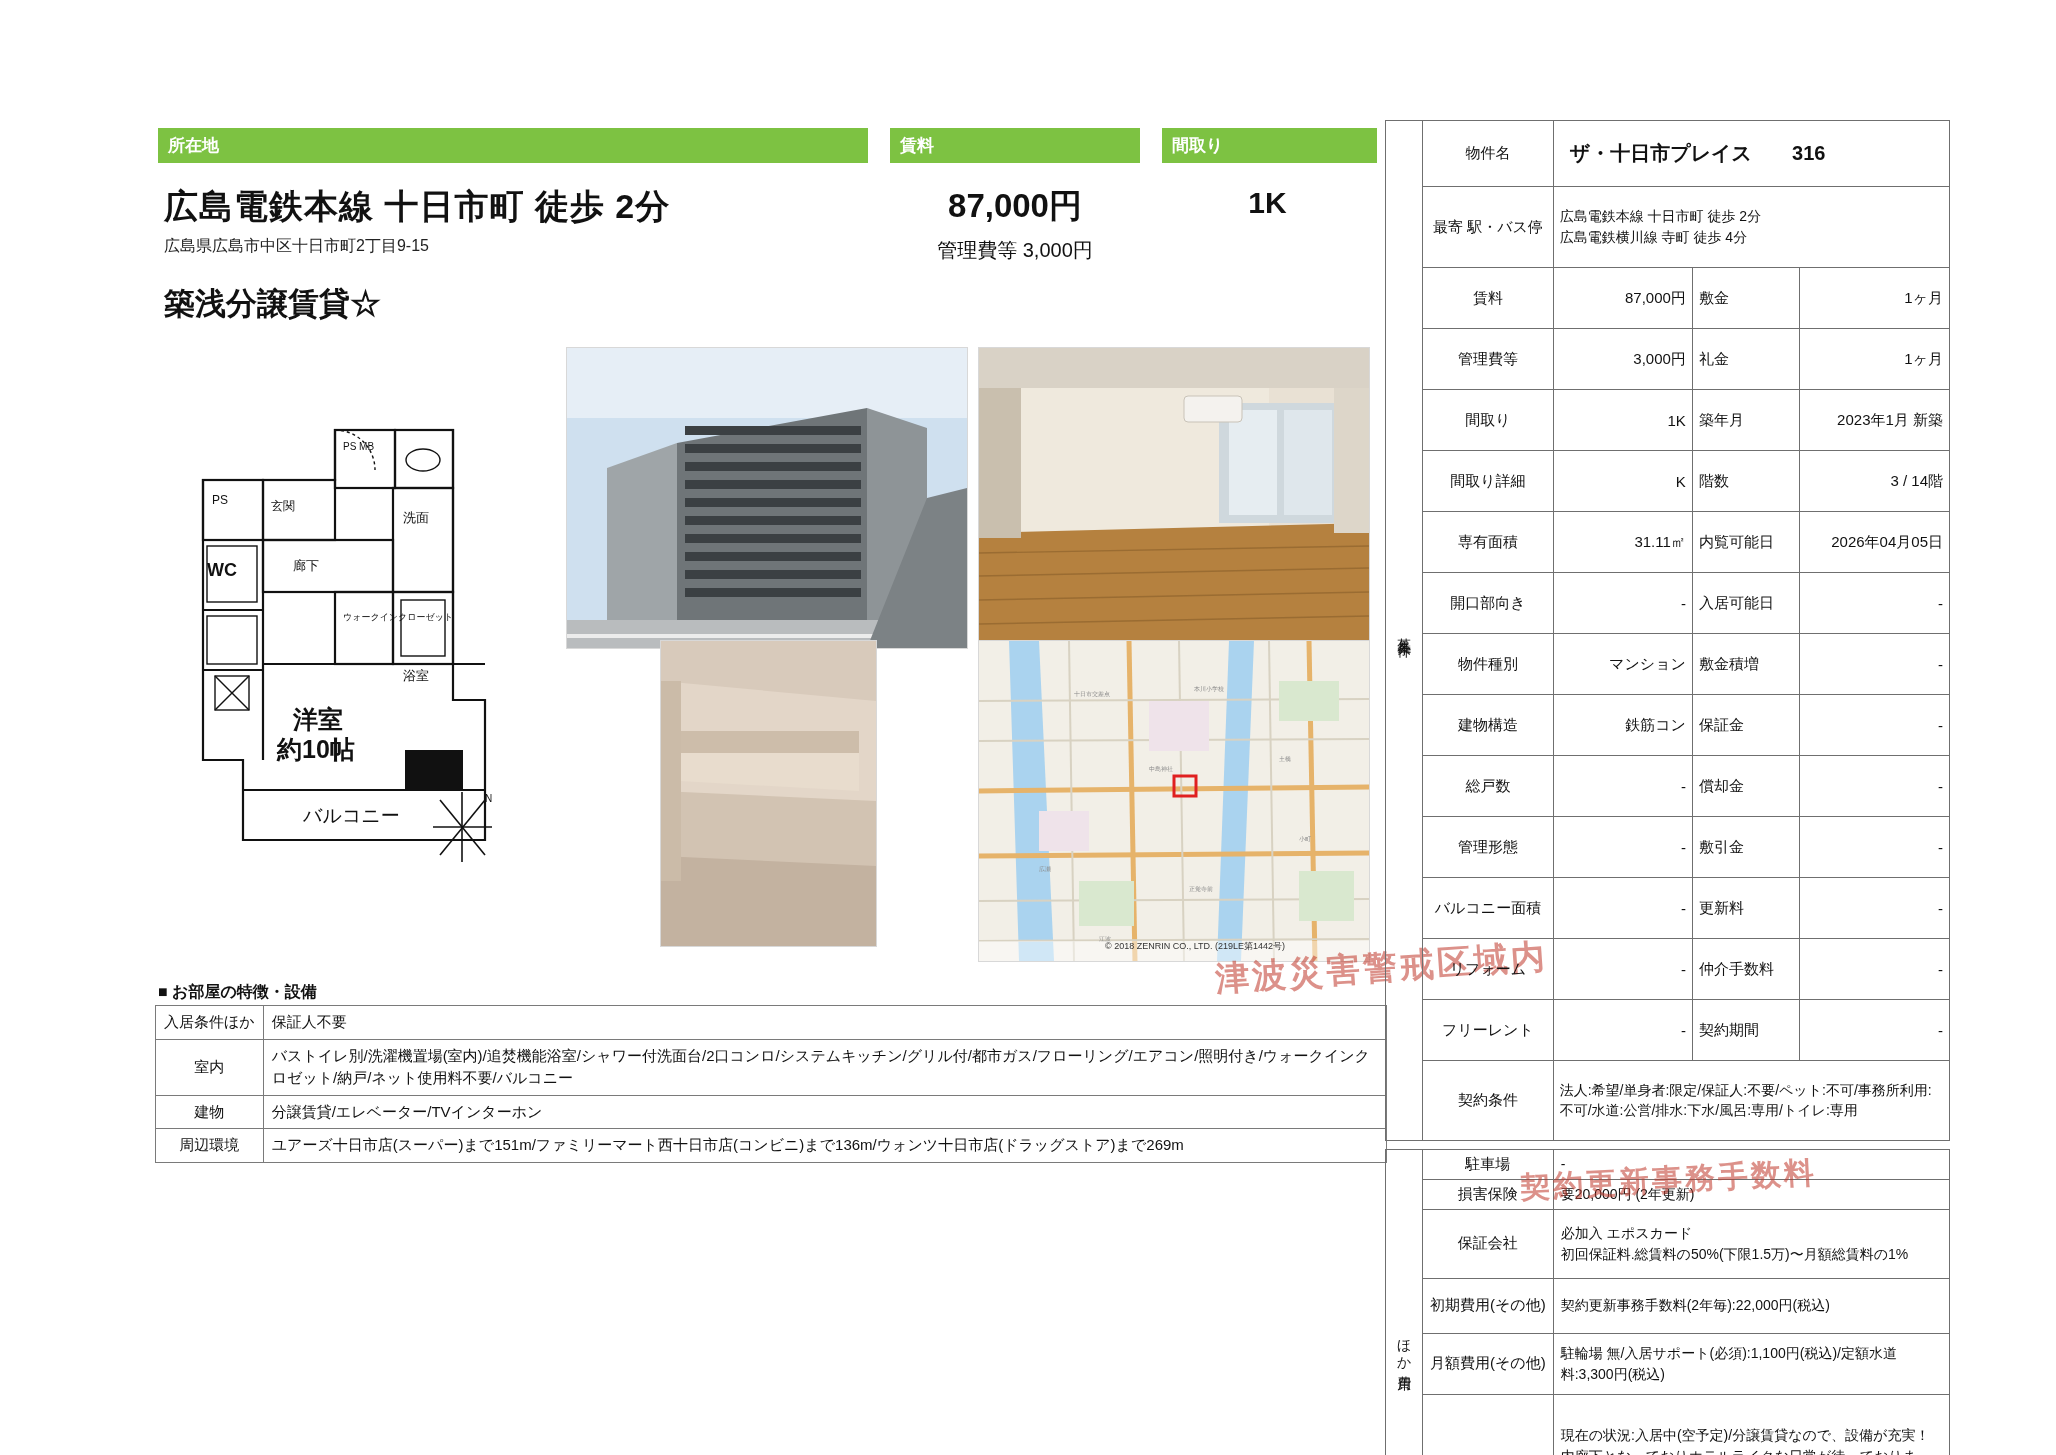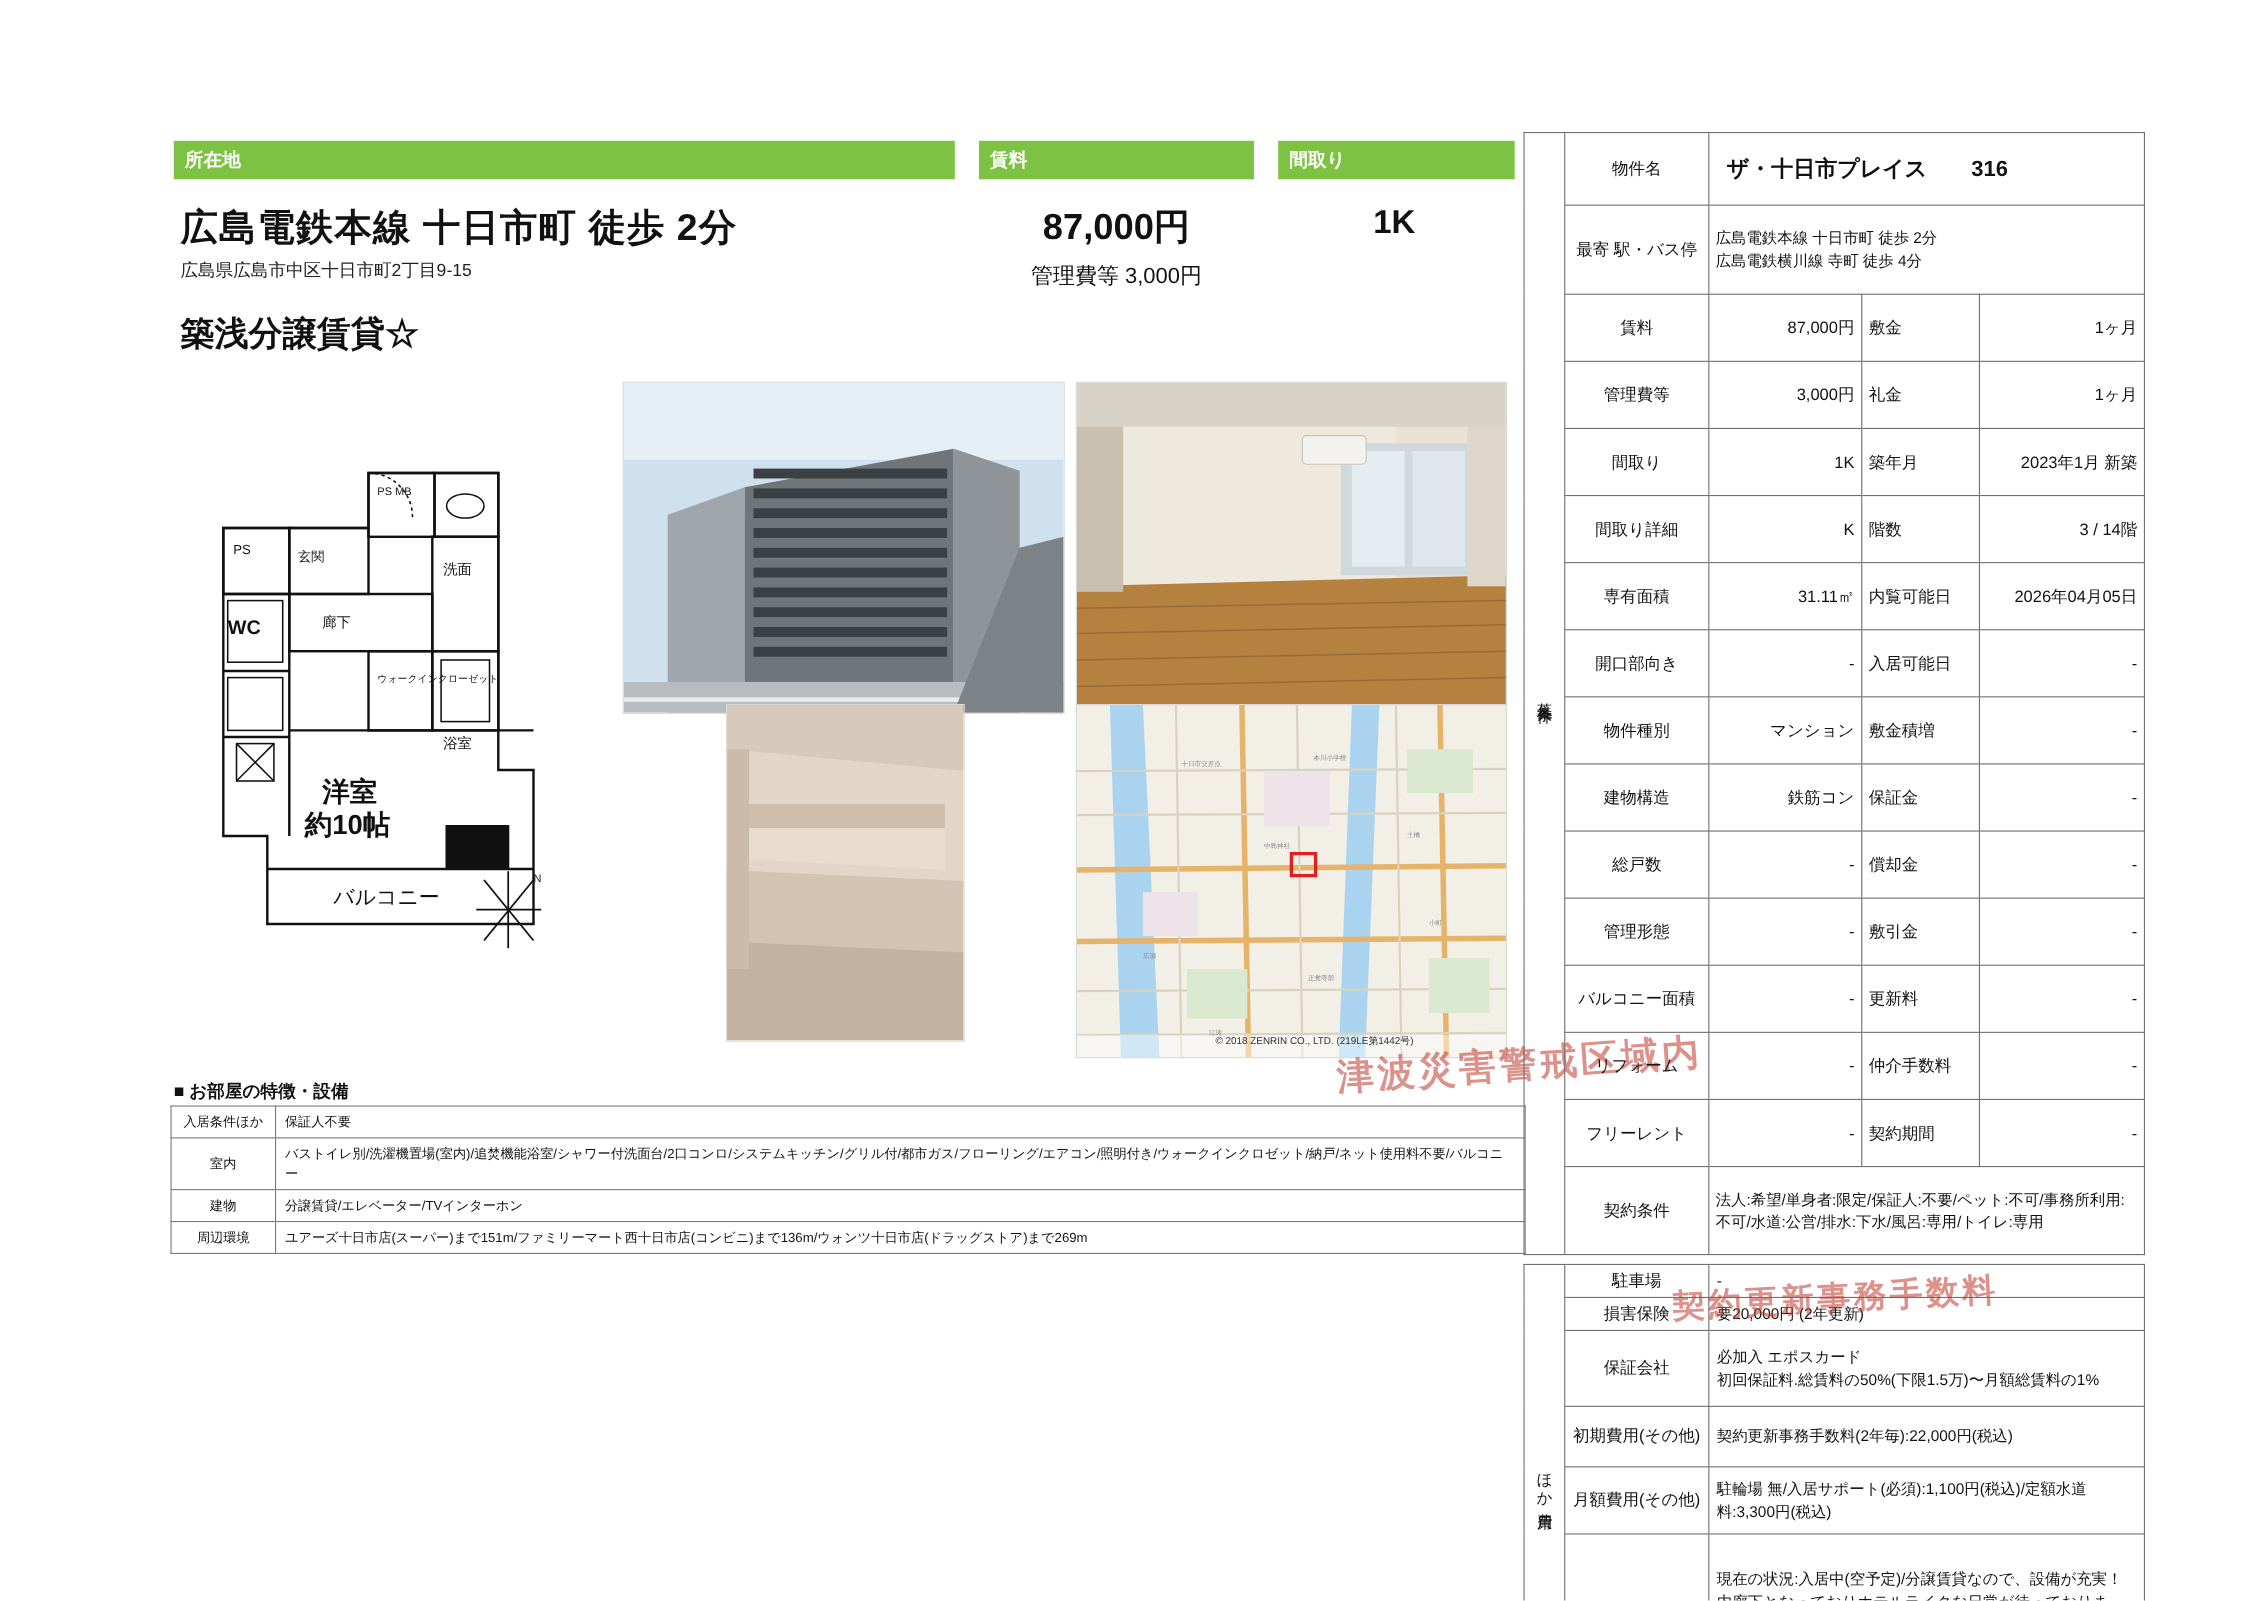--- a/index.html
+++ b/index.html
@@ -28,21 +28,21 @@
 
   
   .photo{position:absolute;border:1px solid #d8d8d8;overflow:hidden;}
   .ph1{left:566px;top:347px;width:400px;height:300px;}
   .ph2{left:978px;top:347px;width:390px;height:300px;}
   .ph3{left:660px;top:640px;width:215px;height:305px;}
   .ph4{left:978px;top:640px;width:390px;height:320px;}
 
   
   .feat-title{position:absolute;left:158px;top:982px;font-size:16px;font-weight:bold;}
-  table.feat{position:absolute;left:155px;top:1005px;width:1232px;border-collapse:collapse;font-size:12px;}
+  table.feat{position:absolute;left:155px;top:1005px;width:1232px;border-collapse:collapse;font-size:15px;}
   table.feat td{border:1px solid #7a7a7a;padding:5px 8px;vertical-align:middle;line-height:1.5;}
   table.feat td.k{width:78px;text-align:center;white-space:nowrap;}
 
   
   .right{position:absolute;left:1385px;top:120px;width:1545px;}
   table.spec{border-collapse:collapse;font-size:15px;width:565px;}
   table.spec td{border:1px solid #6f6f6f;padding:19px 6px;height:22px;}
   .vert{width:22px;text-align:center;font-size:14px;letter-spacing:2px;line-height:1.1;}
   .k1{width:92px;text-align:center;white-space:nowrap;}
   .v1{width:118px;text-align:right;}

